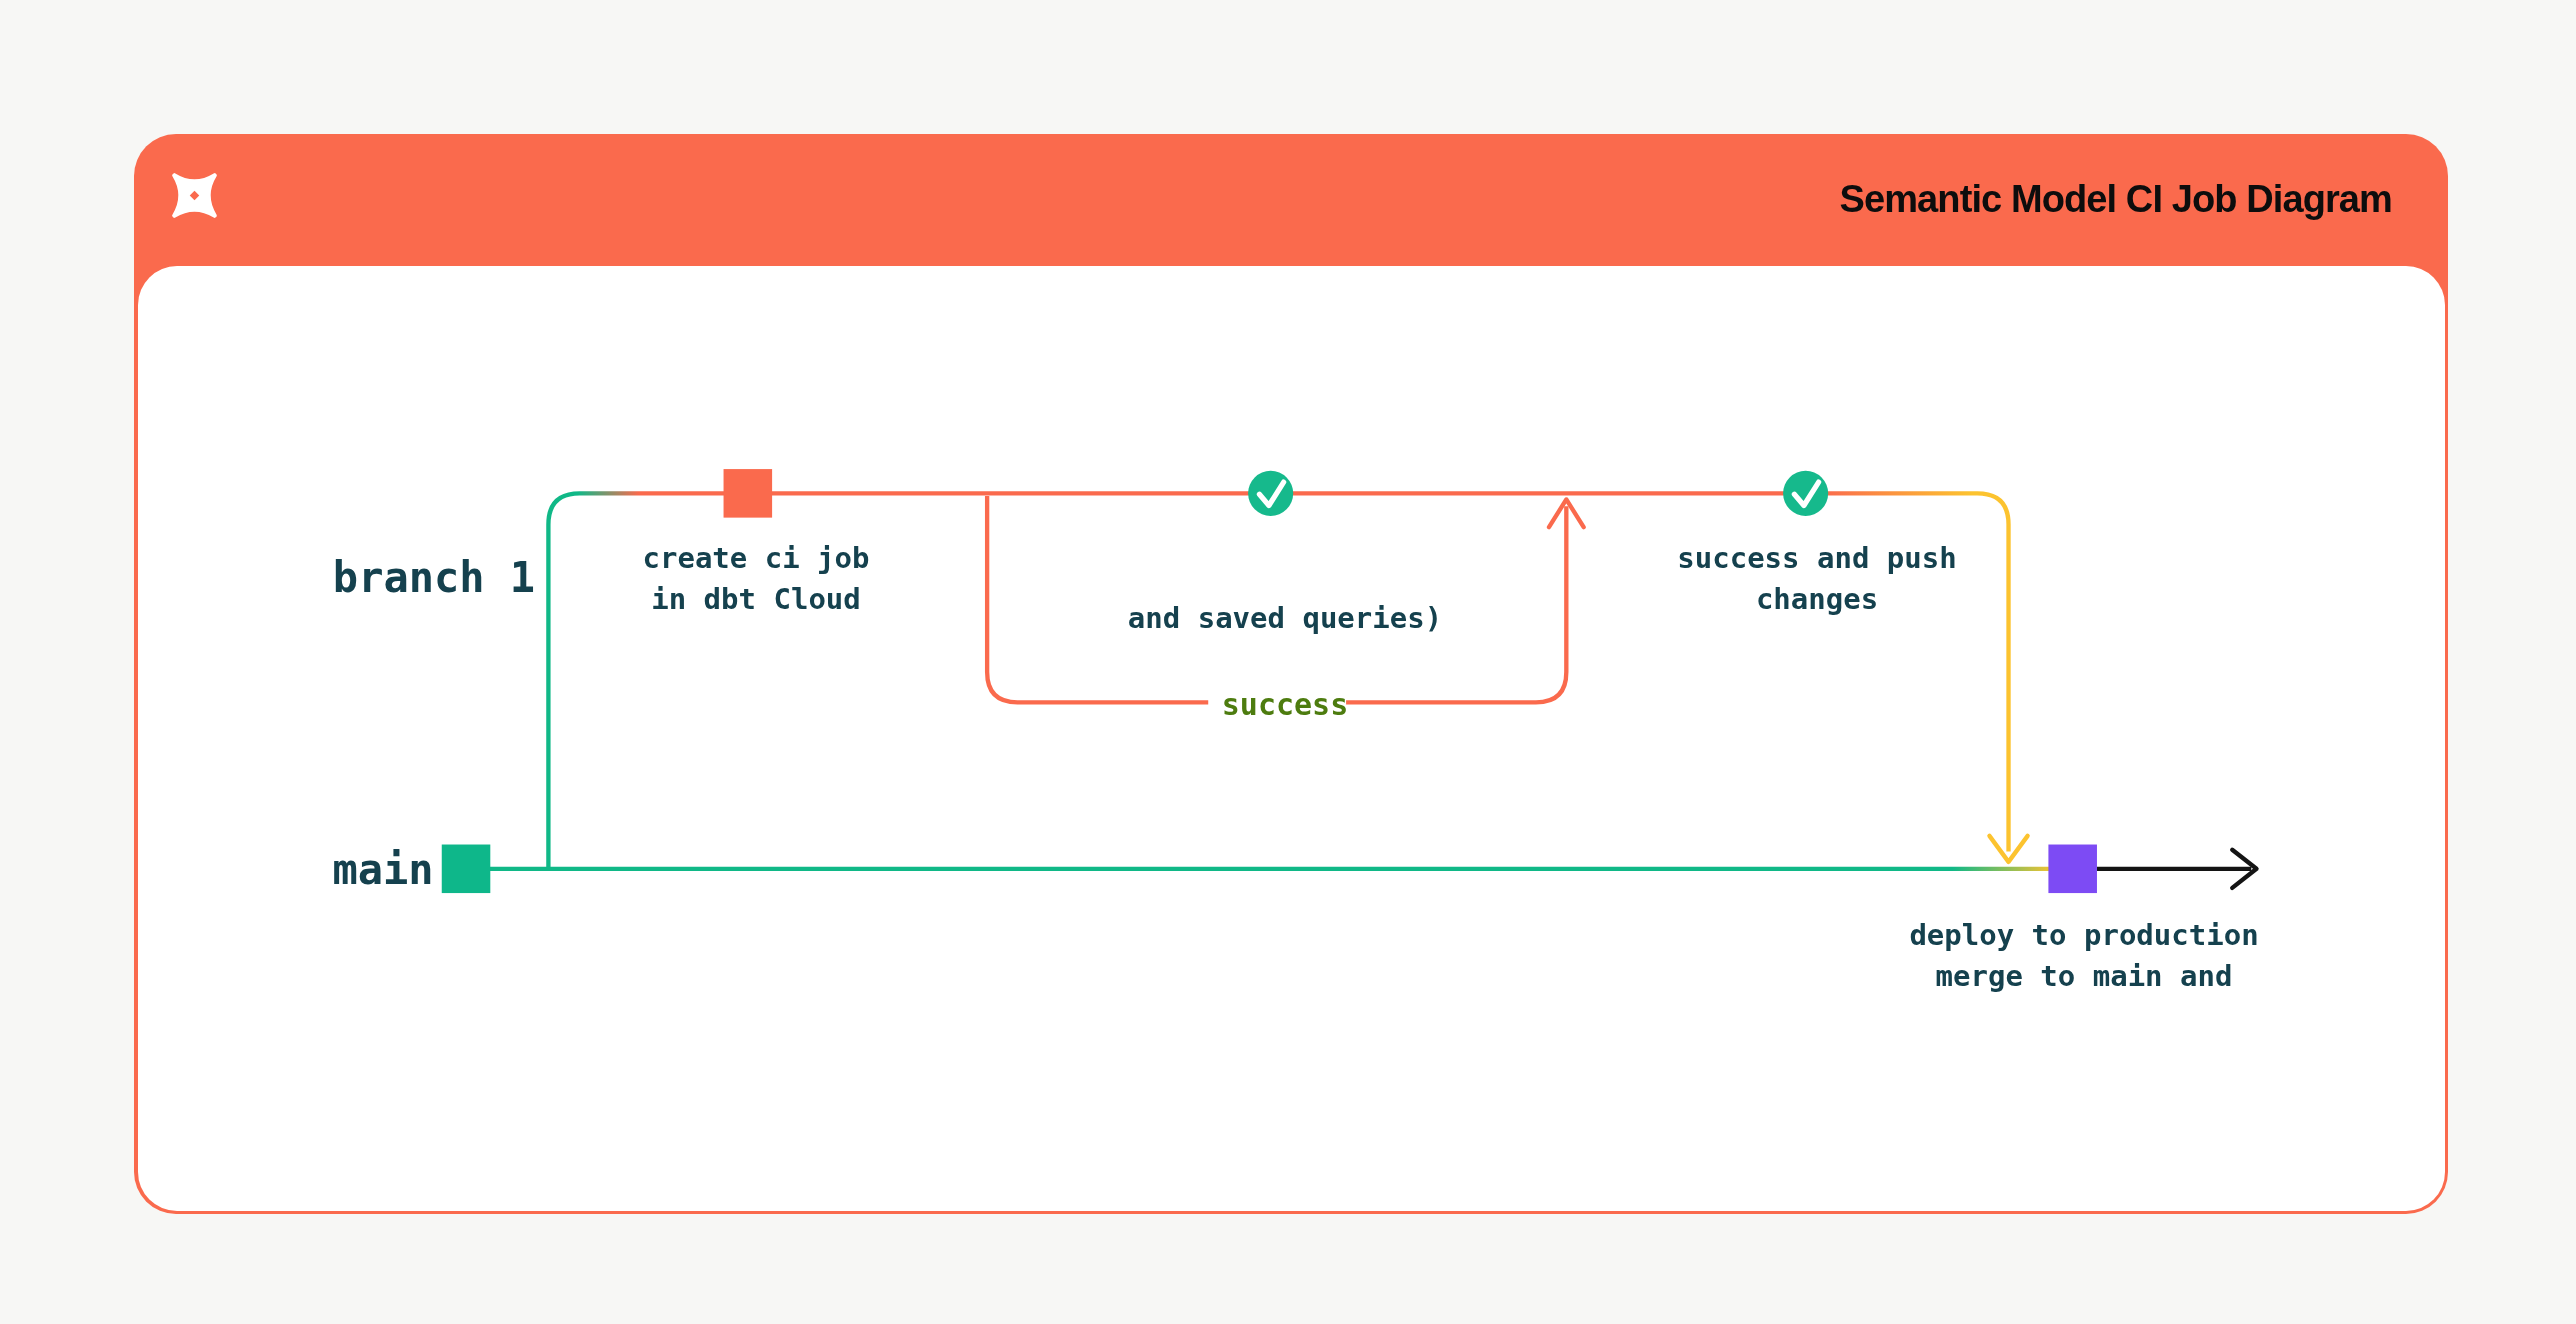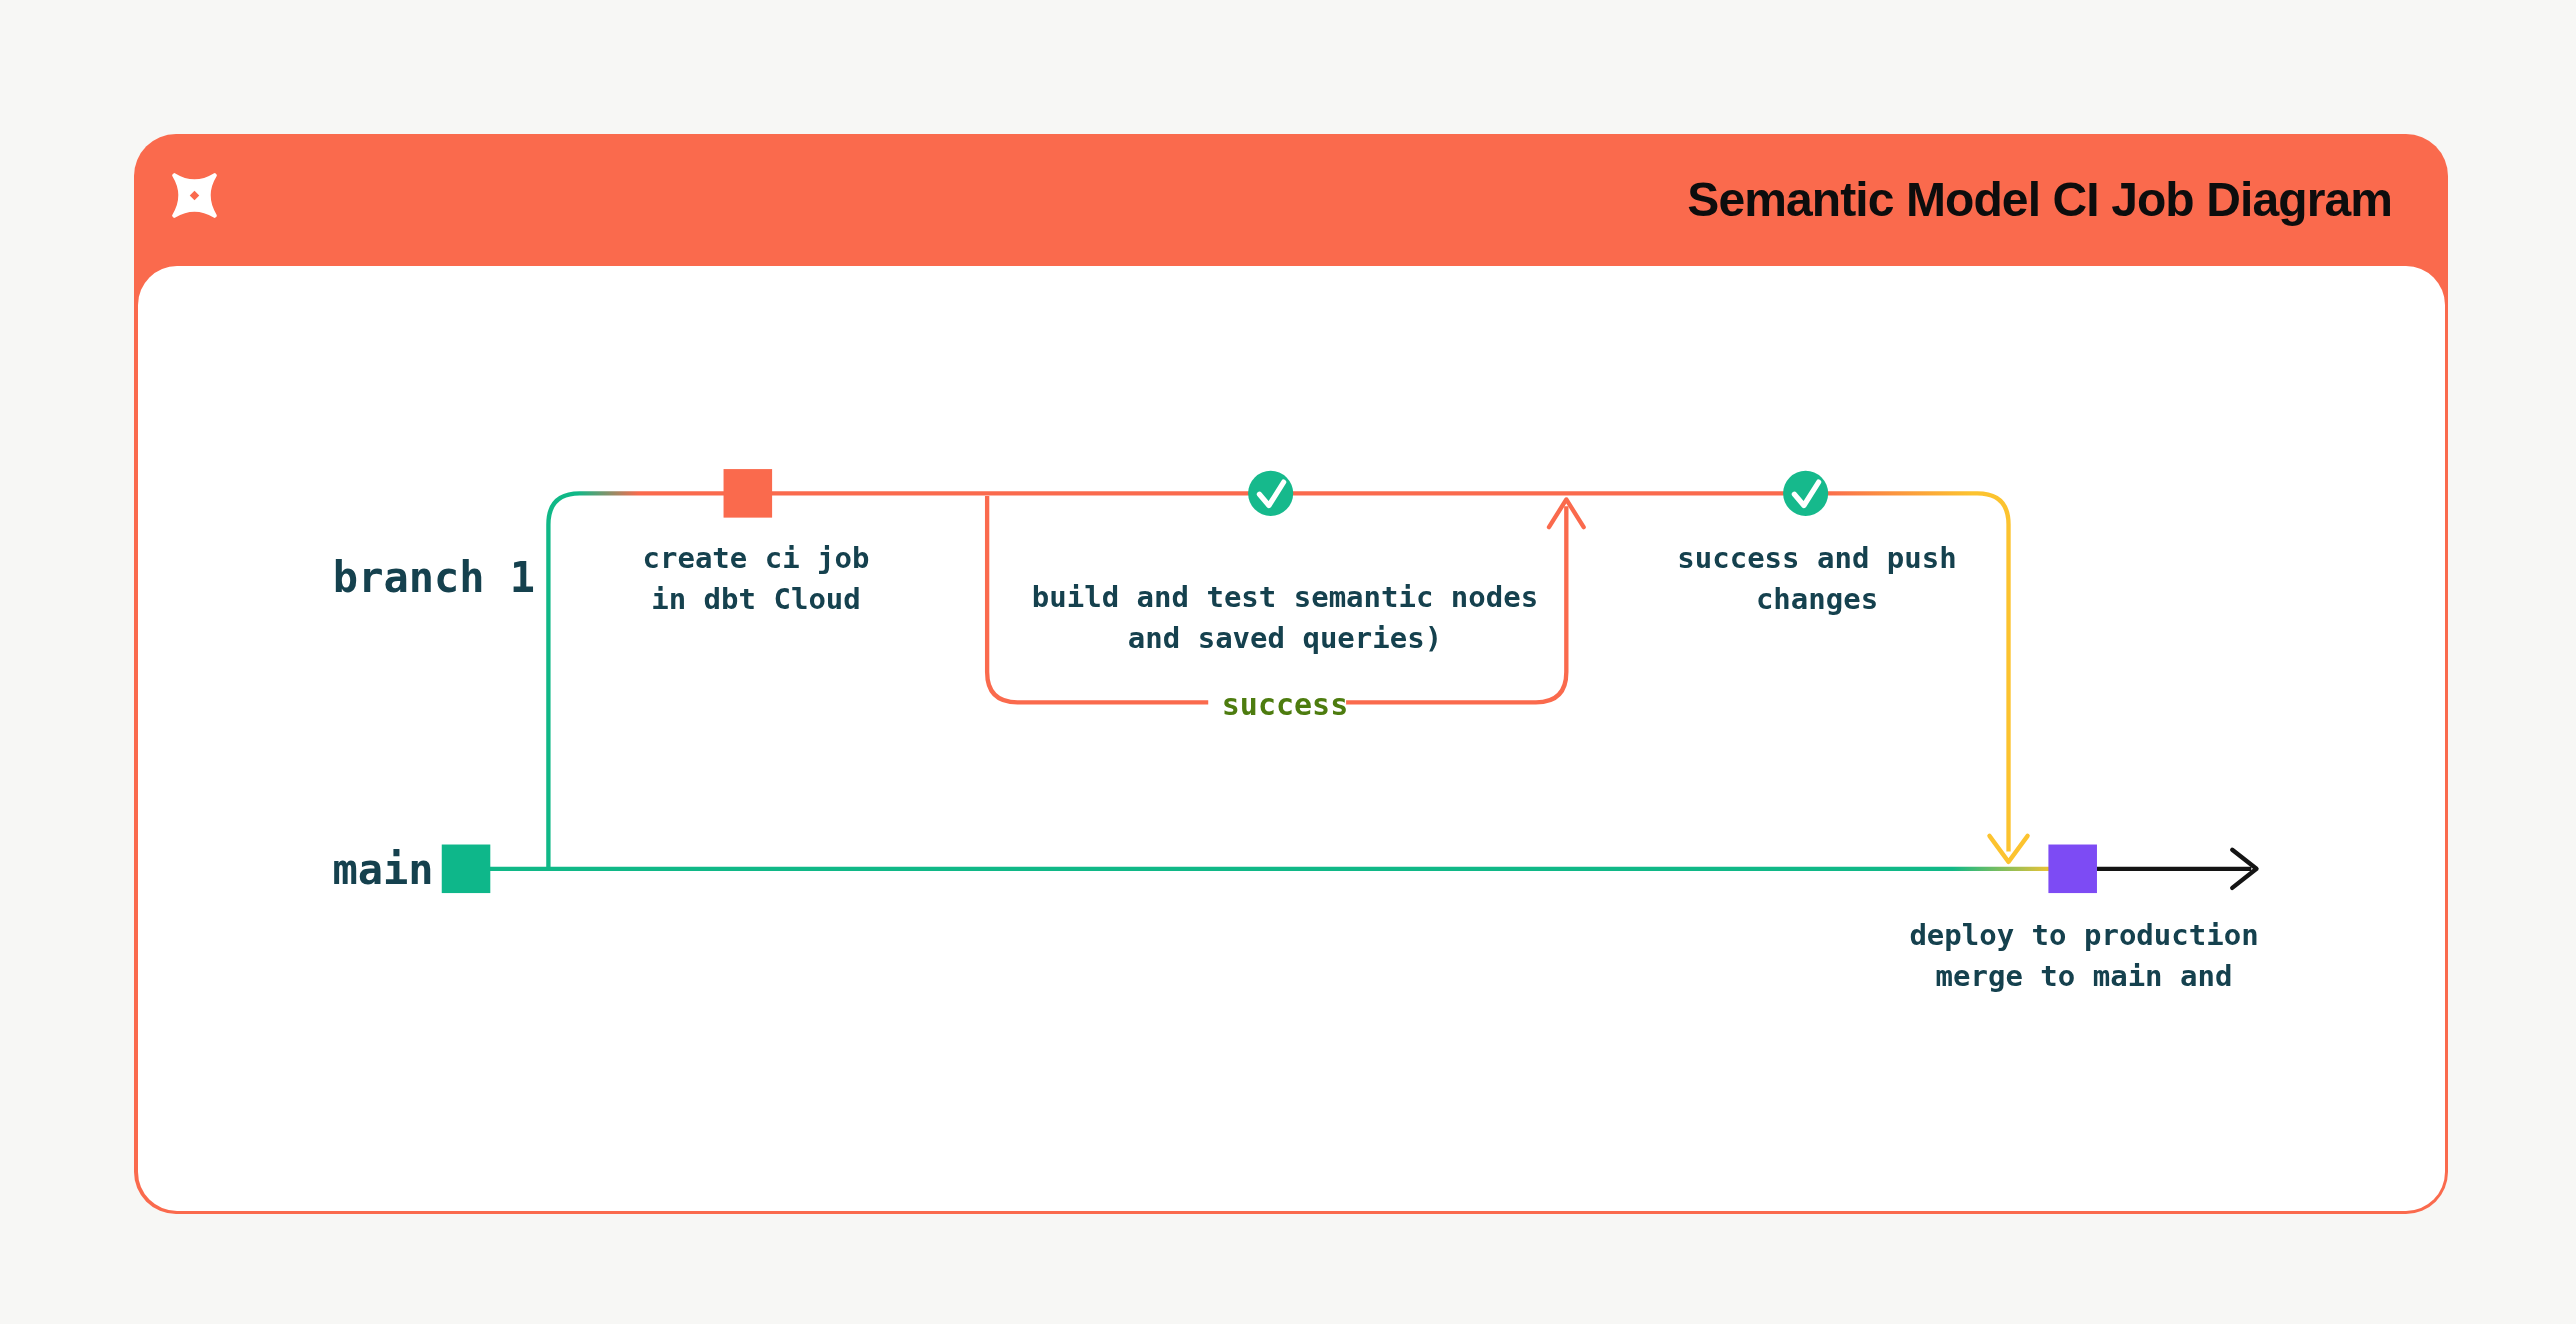--- a/index.html
+++ b/index.html
@@ -16,21 +16,21 @@
     position:absolute; left:3.5px; right:3.5px; top:132px; bottom:3.5px;
     background:#ffffff; border-radius:39px;
   }
   .logo {
     position:absolute; left:29.5px; top:31px; width:61px; height:61px;
     display:block; transform:rotate(45deg);
   }
   .title {
     position:absolute; right:56px; top:65px; margin:0;
     transform:translateY(-50%);
-    font-size:48px; font-weight:700; letter-spacing:-0.9px;
+    font-size:38px; font-weight:700; letter-spacing:-0.9px;
     color:#0d0d0d; white-space:nowrap;
     font-family:"Liberation Sans", sans-serif;
   }
   .diagram { position:absolute; left:0; top:0; width:2576px; height:1324px; }
   .label {
     position:absolute; transform:translate(-50%,-50%);
     font-family:"DejaVu Sans Mono", monospace; font-weight:700;
     color:#15414e; text-align:center; white-space:nowrap;margin-left:8px;
   }
   .lane { font-size:42px; }
@@ -104,21 +104,20 @@
 
   <div class="label lane" style="left:426px; top:577px">branch 1</div>
   <div class="label lane" style="left:375px; top:869px">main</div>
 
   <div class="label node" style="left:748px; top:579px">
     <span class="ln">create ci job</span>
     <span class="ln">in dbt Cloud</span>
   </div>
 
   <div class="label node" style="left:1277px; top:618px">
-    <span class="ln">build and test semantic nodes</span>
     <span class="ln">and saved queries)</span>
   </div>
 
   <div class="label node" style="left:1809px; top:579px">
     <span class="ln">success and push</span>
     <span class="ln">changes</span>
   </div>
 
   <div class="label node" style="left:2076px; top:956px">
     <span class="ln">deploy to production</span>

